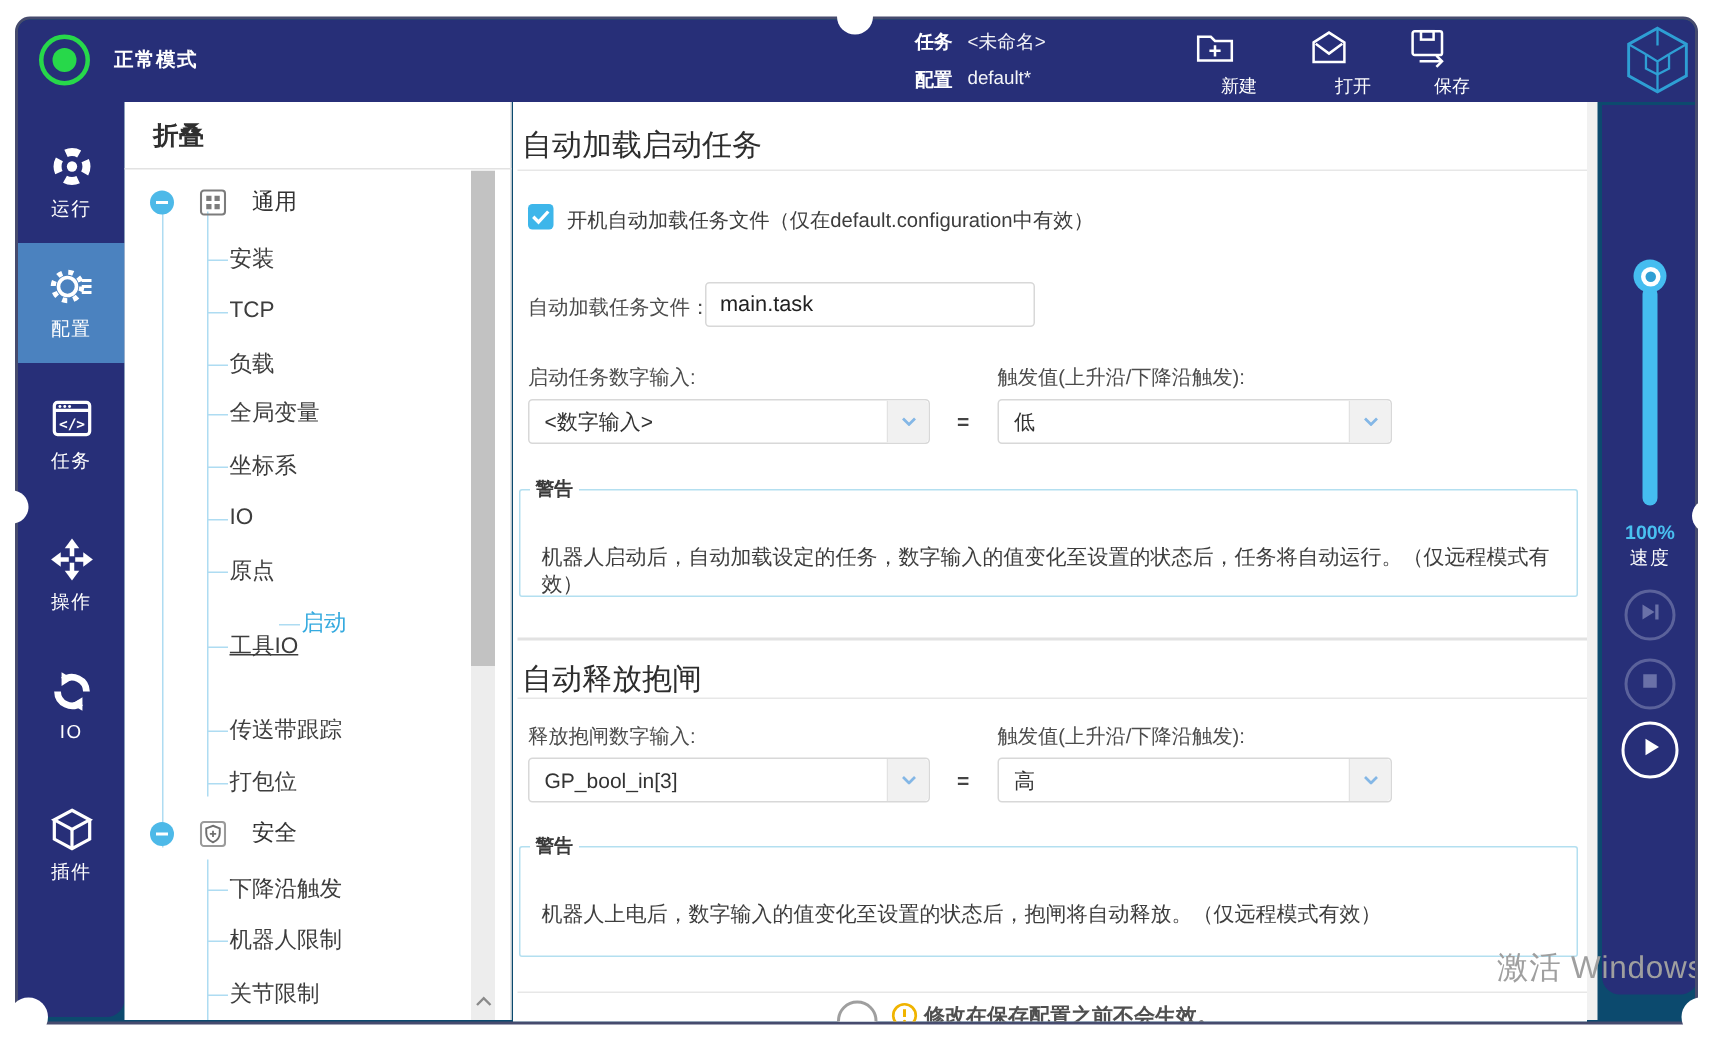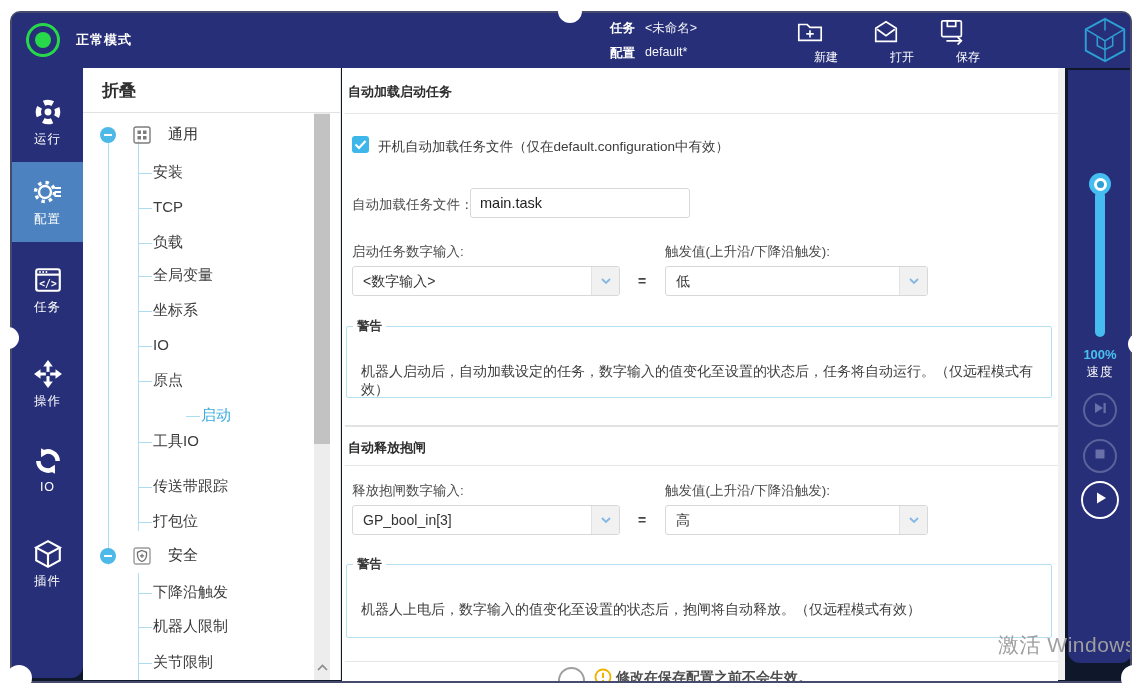--- a/index.html
+++ b/index.html
@@ -1,19 +1,19 @@
 <!DOCTYPE html>
 <html><head>
 <meta charset="utf-8">
 <style>
   * { margin:0; padding:0; box-sizing:border-box; }
   html,body { width:1144px; height:697px; background:#fff; font-family:"Liberation Sans", sans-serif; }
   #stage { position:relative; width:1144px; height:697px; background:#fff; overflow:hidden; }
   #app { position:absolute; left:10px; top:11px; width:1122px; height:672px;
-         border:2px solid #464b6e; border-radius:10px; background:#0f172a; overflow:hidden; }
+         border:2px solid #464b6e; border-radius:10px; background:#0c4a6e; overflow:hidden; }
 
   
   .topbar { position:absolute; left:0; top:0; width:100%; height:55px; background:#272f78; }
   .status-wrap { position:absolute; left:14px; top:10px; display:flex; align-items:center; gap:16px; }
   .status-ring { width:34px; height:34px; border-radius:50%; border:3px solid #27d84a; display:flex; align-items:center; justify-content:center; }
   .status-dot { width:16px; height:16px; border-radius:50%; background:#27d84a; }
   .mode-label { color:#fff; font-size:13px; font-weight:bold; letter-spacing:1px; }
   .tc-group { position:absolute; left:598px; top:7px; color:#fff; font-size:12.5px; }
   .tc-row { display:flex; gap:10px; margin-bottom:8px; }
   .tc-key { font-weight:bold; }
@@ -44,21 +44,21 @@
   .node-circle { width:16px; height:16px; border-radius:50%; background:#4db9e8; display:flex; align-items:center; justify-content:center; }
   .node-circle i { display:block; width:8px; height:2px; background:#fff; }
   .tgicon { width:18px; height:18px; }
   .tglabel { font-size:15px; color:#333; }
   .tree-scroll { position:absolute; left:231px; top:45px; width:16px; height:567px; background:#ededed; }
   .tree-thumb { position:absolute; left:0; top:1px; width:16px; height:330px; background:#c2c2c2; cursor:pointer; }
   .tree-upbtn { position:absolute; left:0; top:543px; width:16px; height:22px; display:flex; align-items:center; justify-content:center; cursor:pointer; }
 
   
   .main { position:absolute; left:330px; top:55px; width:716px; height:617px; background:#fff; }
-  .sec-title { position:absolute; left:6px; font-size:13px; font-weight:bold; color:#2d2d2d; }
+  .sec-title { position:absolute; left:6px; font-size:20px; font-weight:normal; color:#2d2d2d; }
   .hdiv { position:absolute; left:3px; width:713px; height:1px; background:#e7e7e7; }
   .hdiv.thick { height:2px; background:#e2e2e2; }
   .cb { position:absolute; left:10px; width:17px; height:17px; background:#3db6ea; border-radius:3px; cursor:pointer; }
   .cb svg { width:17px; height:17px; display:block; }
   .flabel { position:absolute; font-size:13.5px; color:#4c4c4c; white-space:nowrap; }
   .cb-label { position:absolute; font-size:13.5px; color:#3c3c3c; white-space:nowrap; }
   .tinput { position:absolute; height:30px; border:1px solid #d8d8d8; border-radius:3px; background:#fff;
             font-size:14.5px; color:#222; padding:0 9px; display:flex; align-items:center; }
   .dd { position:absolute; height:30px; border:1px solid #d8d8d8; border-radius:3px; background:#fff; cursor:pointer; }
   .dd .ddval { position:absolute; left:10px; top:6px; font-size:14px; color:#333; }
@@ -264,21 +264,21 @@
     </div>
 
     <div class="titem" style="left:70px; top:95px;"><i class="stub"></i><span>安装</span></div>
     <div class="titem" style="left:70px; top:130px;"><i class="stub"></i><span>TCP</span></div>
     <div class="titem" style="left:70px; top:165px;"><i class="stub"></i><span>负载</span></div>
     <div class="titem" style="left:70px; top:198px;"><i class="stub"></i><span>全局变量</span></div>
     <div class="titem" style="left:70px; top:233px;"><i class="stub"></i><span>坐标系</span></div>
     <div class="titem" style="left:70px; top:268px;"><i class="stub"></i><span>IO</span></div>
     <div class="titem" style="left:70px; top:303px;"><i class="stub"></i><span>原点</span></div>
     <div class="titem selected" style="left:70px; top:338px;margin-left:48px;"><i class="stub"></i><span>启动</span></div>
-    <div class="titem" style="left:70px; top:364px;"><i class="stub"></i><span>工具IO</span></div>
+    <div class="titem" style="left:70px; top:353px;text-decoration:underline;"><i class="stub"></i><span>工具IO</span></div>
     <div class="titem" style="left:70px; top:409px;"><i class="stub"></i><span>传送带跟踪</span></div>
     <div class="titem" style="left:70px; top:444px;"><i class="stub"></i><span>打包位</span></div>
 
     <div class="tgroup" style="left:17px; top:478px;">
       <span class="node-circle">
             <i></i>
           </span>
       <span class="tgicon">
         <svg viewBox="0 0 18 18">
           <rect x="1" y="1" width="16" height="16" rx="2" fill="none" stroke="#9a9a9a" stroke-width="1.4"></rect>

